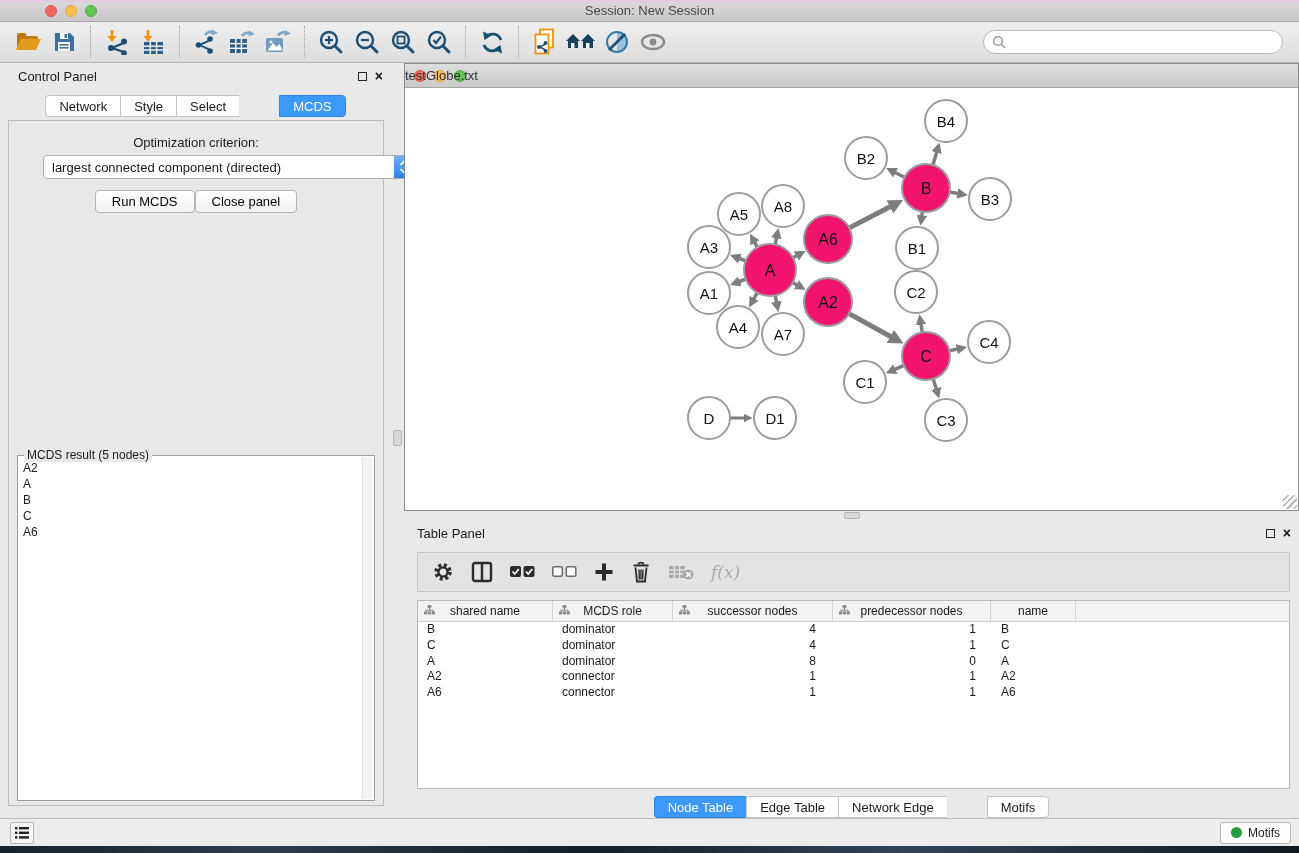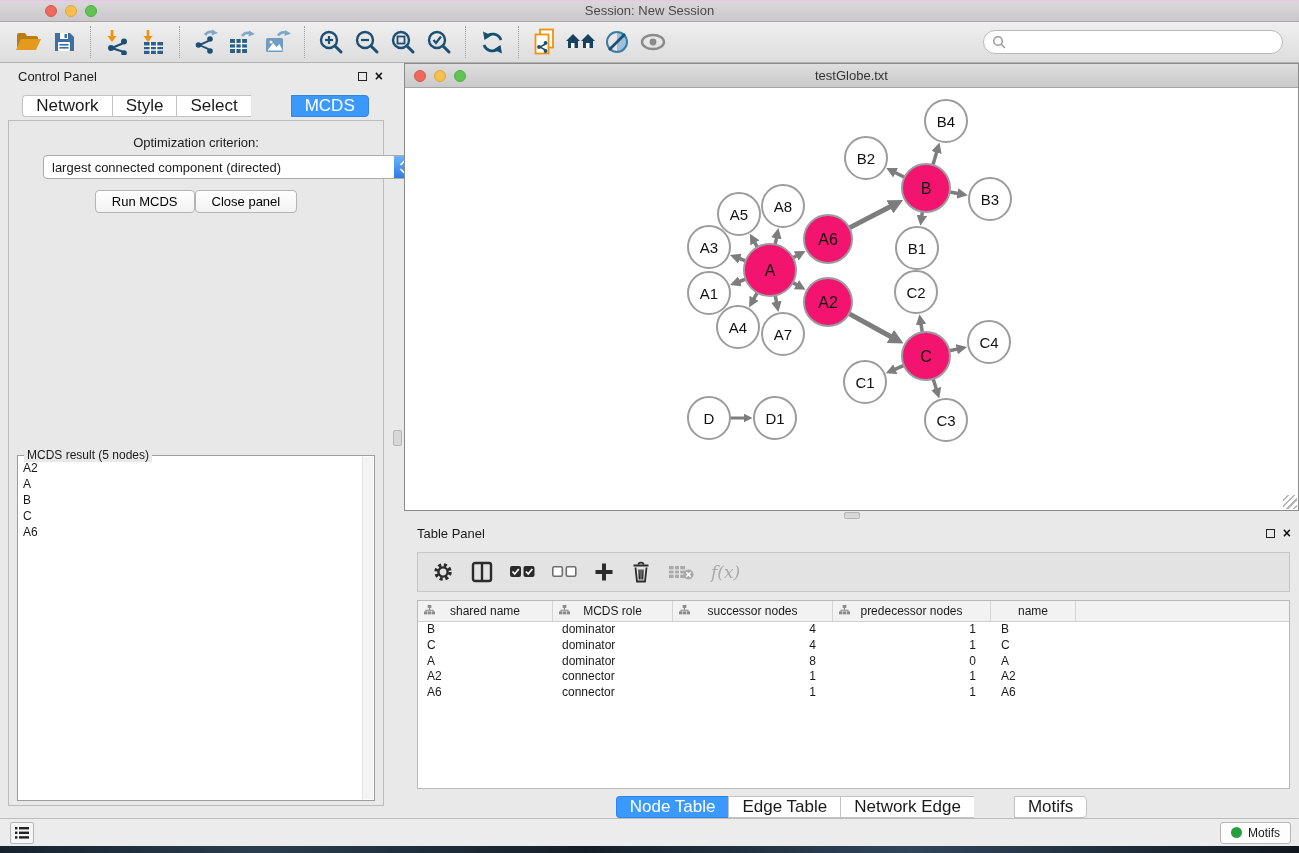--- a/index.html
+++ b/index.html
@@ -32,21 +32,21 @@
   .main { position:absolute; left:0; top:63px; width:1299px; height:755px; }
 
   
   .control-panel { position:absolute; left:0; top:0; width:391px; height:755px; }
   .cp-header { position:absolute; left:0; top:0; width:100%; height:26px; display:flex; align-items:center; }
   .cp-header .panel-title { margin-left:18px; font-size:13px; color:#1a1a1a; }
   .panel-btns { margin-left:auto; display:flex; align-items:center; gap:8px; margin-right:8px; }
   .float-btn { width:9px; height:9px; border:1.5px solid #222; display:inline-block; }
   .close-btn { font-weight:bold; font-size:14px; line-height:10px; color:#111; }
   .cp-tabs { position:absolute; left:0; top:32px; width:100%; display:flex; justify-content:center; }
-  .tab { background:#fff; border:1px solid #c3c3c3; border-right:none; padding:3px 13px; font-size:17px; height:22px; display:flex; align-items:center; }
+  .tab { background:#fff; border:1px solid #c3c3c3; border-right:none; padding:3px 13px; font-size:13px; height:22px; display:flex; align-items:center; }
   .tab:first-child { border-radius:4px 0 0 4px; }
   .tab:last-child { border-right:1px solid #c3c3c3; border-radius:0 4px 4px 0;margin-left:40px; }
   .tab.active { background:#3b99fc; border-color:#2e86e8; color:#fff; }
   .cp-box { position:absolute; left:8px; top:57px; width:376px; height:686px; background:#e8e8e8; border:1px solid #bcbcbc; }
   .opt-label { position:absolute; top:14px; width:100%; text-align:center; }
   .cp-select { position:absolute; left:34px; top:34px; width:372px; height:24px; background:#fff; border:1px solid #acacac; border-radius:4px; display:flex; align-items:center; }
   .cp-select .sel-text { flex:1; padding-left:8px; font-size:13px; white-space:nowrap; overflow:hidden; }
   .sel-stepper { width:20px; height:22px; margin-right:0px; border-radius:0 3px 3px 0; background:linear-gradient(#6cb1fc,#2f7de4); display:flex; align-items:center; justify-content:center; }
   .cp-buttons { position:absolute; top:69px; width:100%; display:flex; justify-content:center; }
   .push-btn { background:linear-gradient(#ffffff,#f2f2f2); border:1px solid #b4b4b4; border-radius:4px; height:23px; padding:0 16px; font-size:13px; display:flex; align-items:center; }
@@ -60,21 +60,21 @@
   .v-divider { position:absolute; left:391px; top:0; width:13px; height:755px; }
   .v-handle { position:absolute; left:2px; top:367px; width:9px; height:16px; background:#d7d7d7; border:1px solid #b5b5b5; border-radius:2px; }
 
   
   .right-area { position:absolute; left:404px; top:0; width:895px; height:755px; }
 
   
   .network-window { position:absolute; left:0; top:0; width:895px; height:448px; border:1px solid #8b8b8b; background:#fff; }
   .nw-titlebar { position:absolute; left:0; top:0; width:100%; height:24px;
     background:linear-gradient(#dedede,#c9c9c9); border-bottom:1px solid #a5a5a5; display:flex; align-items:center; }
-  .nw-title { position:absolute; left:0; right:0; text-align:center; font-size:13px; color:#333; }
+  .nw-title { position:absolute; left:0; right:0; font-size:13px; color:#333; }
   .nw-canvas { position:absolute; left:0; top:25px; right:0; bottom:0; background:#fff; overflow:hidden; }
   .resize-grip { position:absolute; right:1px; bottom:1px; width:14px; height:14px;
     background:repeating-linear-gradient(135deg, transparent 0 3px, #b5b5b5 3px 4.5px); }
 
   
   .h-divider { position:absolute; left:0; top:448px; width:895px; height:9px; }
   .h-handle { position:absolute; left:440px; top:1px; width:16px; height:7px; background:#d7d7d7; border:1px solid #b5b5b5; border-radius:2px; }
 
   
   .table-panel { position:absolute; left:0; top:457px; width:895px; height:298px; }

